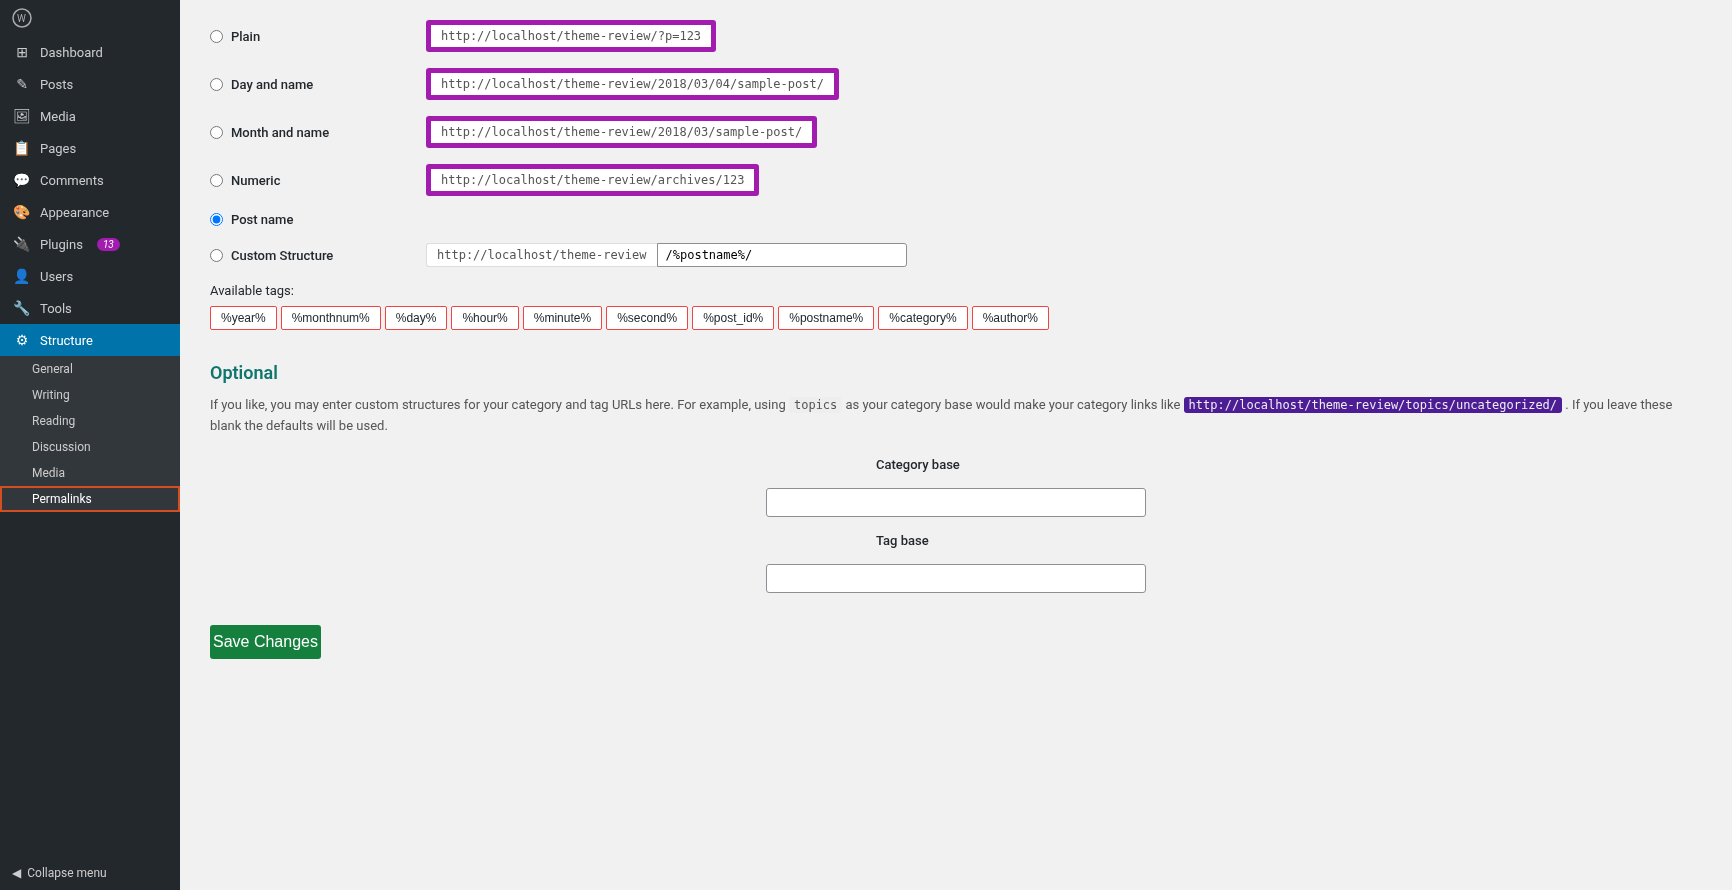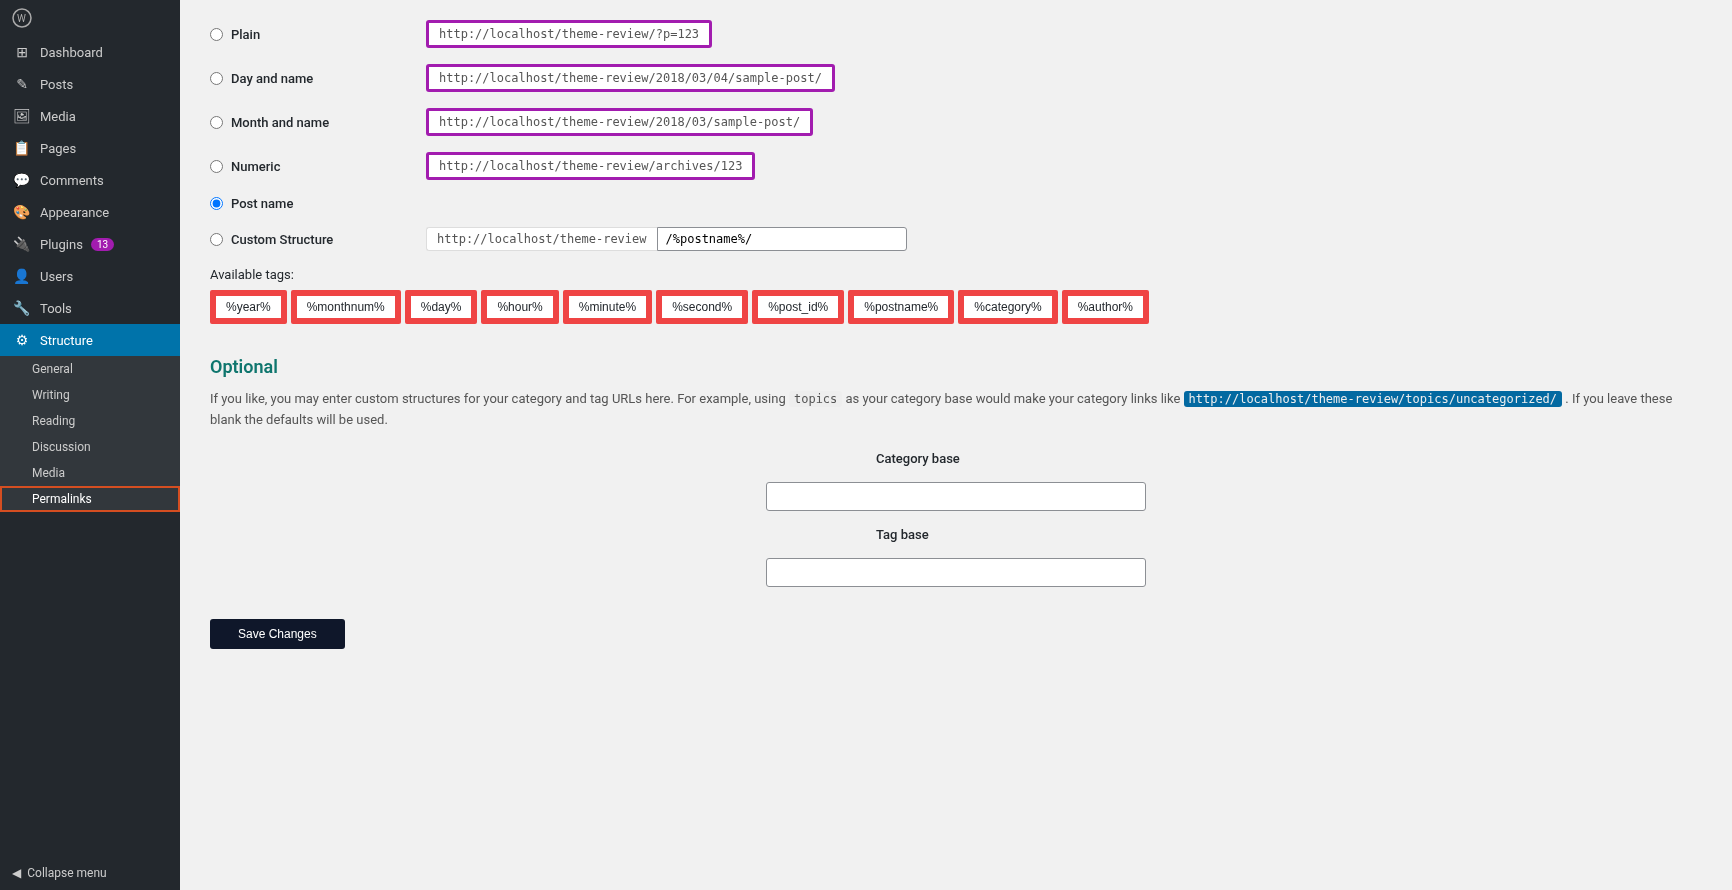--- a/index.html
+++ b/index.html
@@ -31,21 +31,22 @@
       gap: 8px;
     }
     .sidebar-nav-item.active { background: #0073aa; color: #fff; }
     .sidebar-nav-item .nav-icon { width: 20px; text-align: center; font-size: 14px; }
     .badge {
       background: #a21caf;
       color: #fff;
       border-radius: 10px;
       padding: 1px 6px;
       font-size: 10px;
-      margin-left: 0;
+      margin-left: 6px;
+      font-style: italic;
     }
     .submenu {
       background: #32373c;
     }
     .submenu-item {
       padding: 6px 12px 6px 32px;
       color: #ccc;
       cursor: pointer;
       font-size: 12px;
     }
@@ -87,21 +88,21 @@
       color: #23282d;
       font-weight: 500;
       cursor: pointer;
     }
     .permalink-option input[type="radio"] {
       margin: 0;
       cursor: pointer;
     }
     .url-example {
       background: #fff;
-      border: 3px solid #a21caf;
+      border: 5px solid #a21caf;
       padding: 4px 10px;
       font-size: 12px;
       color: #555;
       font-family: monospace;
       border-radius: 3px;
     }
 
     
     .available-tags-section {
       margin-top: 8px;
@@ -111,21 +112,21 @@
       font-size: 13px;
       color: #23282d;
       margin-bottom: 8px;
     }
     .tags-row {
       display: flex;
       flex-wrap: wrap;
       gap: 4px;
     }
     .tag-btn {
-      border: 6px solid #ef4444;
+      border: 1px solid #ef4444;
       background: #fff;
       padding: 4px 10px;
       font-size: 12px;
       color: #23282d;
       cursor: pointer;
       border-radius: 2px;
     }
 
     
     .custom-structure-row {
@@ -169,21 +170,21 @@
       line-height: 1.6;
       margin-bottom: 20px;
     }
     .optional-description code {
       background: #eee;
       padding: 1px 5px;
       border-radius: 3px;
       font-size: 12px;
     }
     .optional-description .url-inline {
-      background: #0369a1;
+      background: #4c1d95;
       color: #eee;
       padding: 1px 5px;
       border-radius: 3px;
       font-size: 12px;
       font-family: monospace;
     }
 
     .form-row {
       display: flex;
       align-items: center;
@@ -201,25 +202,25 @@
       width: 380px;
       padding: 6px 8px;
       border: 1px solid #8c8f94;
       border-radius: 3px;
       font-size: 13px;
       background: #fff;
       outline: none;
     }
 
     .save-btn {
-      background: #0f172a;
+      background: #15803d;
       color: #fff;
       border: none;
-      padding: 8px 28px;
-      font-size: 12px;
+      padding: 8px 3px;
+      font-size: 16px;
       border-radius: 3px;
       cursor: pointer;
       margin-top: 16px;
     }
   </style>
 </head>
 <body>
 
 <div id="sidebar">
   <div class="sidebar-logo">

